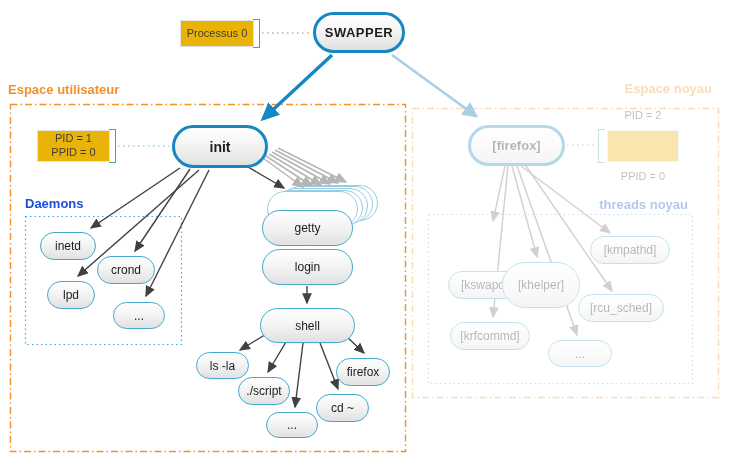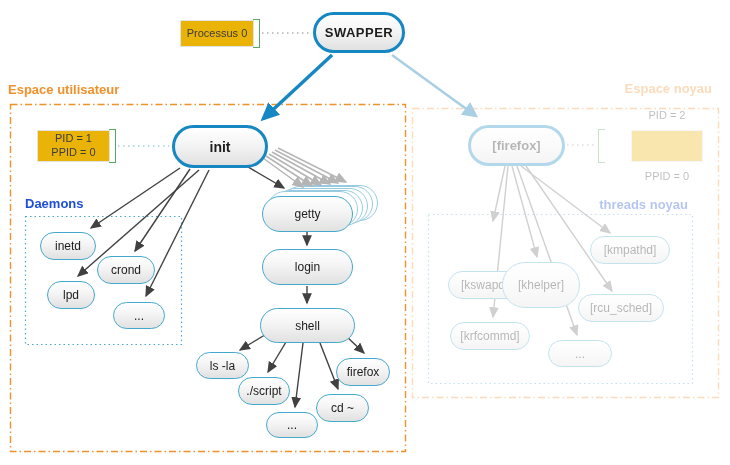--- a/index.html
+++ b/index.html
@@ -60,21 +60,21 @@
         <line x1="517" y1="166" x2="577" y2="335" marker-end="url(#mk-kgray)"></line>
       </g>
     </svg>
 
     <div class="region-title" style="left:560px; top:81px; width:152px; text-align:right;">Espace noyau</div>
     <div class="sub-title" style="left:558px; top:197px; width:130px; text-align:right;">threads noyau</div>
 
     <div class="node strong" style="left:468px; top:125px; width:97px; height:41px;">[firefox]</div>
 
     <div class="bracket-l" style="left:598px; top:129px; width:7px; height:34px;"></div>
-    <div class="annot" style="left:631px; top:130px; width:72px; height:32px;gap:47px;">
+    <div class="annot" style="left:607px; top:130px; width:72px; height:32px;gap:47px;">
       <span>PID = 2</span>
       <span>PPID = 0</span>
     </div>
 
     <div class="node" style="left:448px; top:226px; width:80px; height:28px;margin-top:45px;">[kswapd0]</div>
     <div class="node" style="left:590px; top:236px; width:80px; height:28px;">[kmpathd]</div>
     <div class="node" style="left:502px; top:262px; width:78px; height:46px;">[khelper]</div>
     <div class="node" style="left:578px; top:294px; width:86px; height:28px;">[rcu_sched]</div>
     <div class="node" style="left:450px; top:322px; width:80px; height:28px;">[krfcommd]</div>
     <div class="node" style="left:548px; top:340px; width:64px; height:27px;">...</div>
@@ -156,21 +156,21 @@
     <span>PPID = 0</span>
   </div>
   <div class="node strong" style="left:172px; top:125px; width:96px; height:43px; font-size:14px;">init</div>
 
   <div class="sub-title" style="left:25px; top:196px;">Daemons</div>
   <div class="node" style="left:40px; top:232px; width:56px; height:28px;">inetd</div>
   <div class="node" style="left:97px; top:256px; width:58px; height:28px;">crond</div>
   <div class="node" style="left:47px; top:281px; width:48px; height:28px;">lpd</div>
   <div class="node" style="left:113px; top:302px; width:52px; height:27px;">...</div>
 
-  <div class="node" style="left:262px; top:196px; width:91px; height:36px;">getty</div>
+  <div class="node" style="left:262px; top:210px; width:91px; height:36px;">getty</div>
   <div class="node" style="left:262px; top:249px; width:91px; height:36px;">login</div>
   <div class="node" style="left:260px; top:308px; width:95px; height:35px;">shell</div>
 
   <div class="node" style="left:196px; top:352px; width:53px; height:27px;">ls -la</div>
   <div class="node" style="left:238px; top:377px; width:52px; height:28px;">./script</div>
   <div class="node" style="left:336px; top:358px; width:54px; height:28px;">firefox</div>
   <div class="node" style="left:316px; top:394px; width:53px; height:28px;">cd ~</div>
   <div class="node" style="left:266px; top:412px; width:52px; height:26px;">...</div>
 
 </div>

